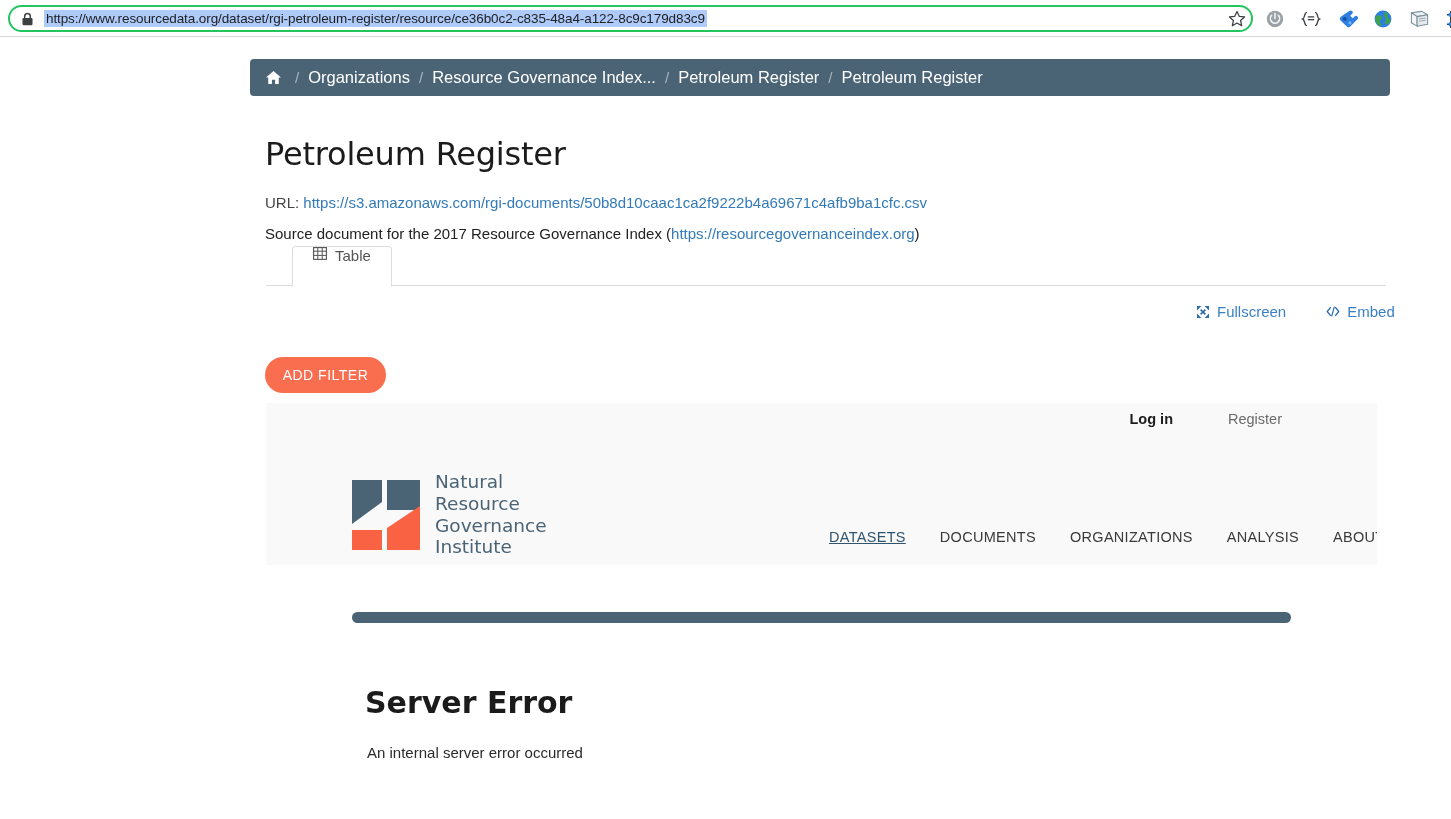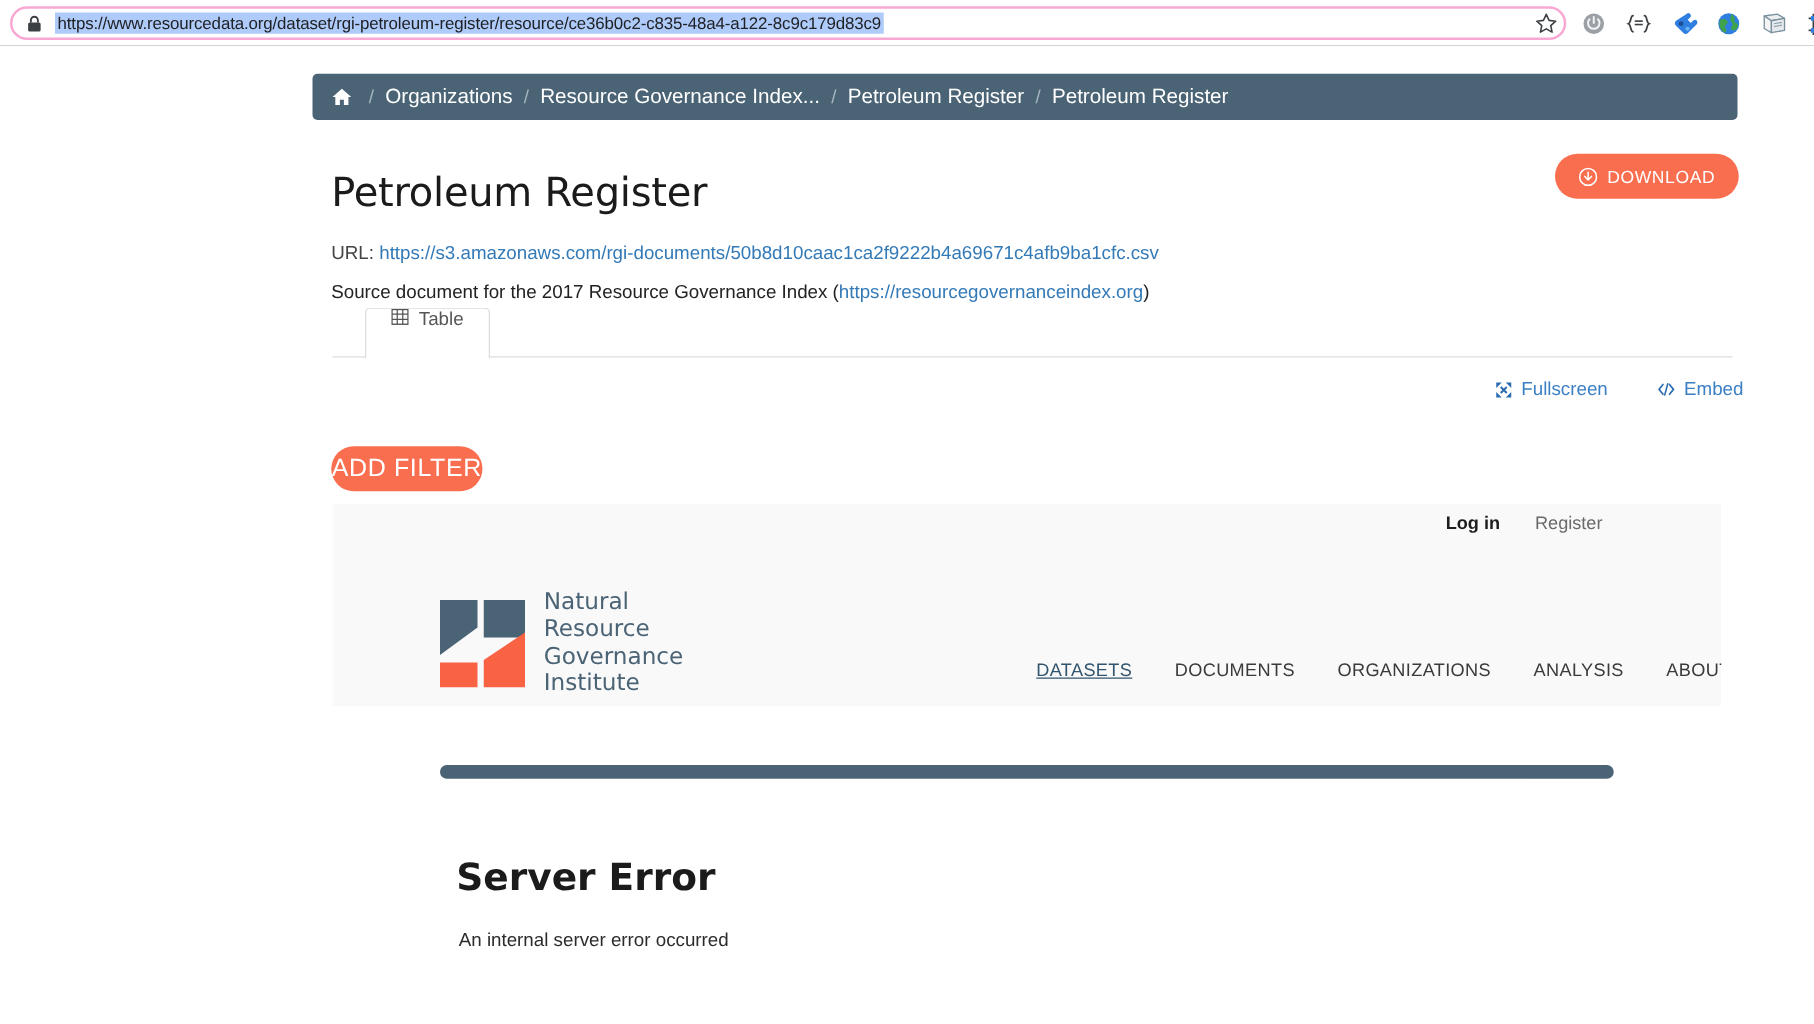--- a/index.html
+++ b/index.html
@@ -12,21 +12,21 @@
 
   
   .browser-bar{
     position:absolute; left:0; top:0; width:1451px; height:37px;
     background:#ffffff;
     border-bottom:1px solid #d4d4d4;
     display:flex; align-items:center;
   }
   .omnibox{
     position:absolute; left:8px; top:5px; width:1245px; height:27px;
-    border:2px solid #f9a8d4; border-radius:14px;
+    border:2px solid #22c55e; border-radius:14px;
     background:#ffffff;
     display:flex; align-items:center;
   }
   .lock-icon{
     margin-left:10px; width:14px; height:14px;
     display:flex; align-items:center; justify-content:center;
     flex:none;
   }
   .lock-icon svg{ display:block; }
   .url-text{
@@ -126,39 +126,39 @@
     display:flex; align-items:center; gap:40px;
     font-size:15px;
   }
   .view-link{ display:flex; align-items:center; gap:7px; color:#3b7fc4; cursor:pointer; text-decoration:none; }
   .vl-icon{ width:14px; height:14px; display:flex; align-items:center; justify-content:center; }
 
   .add-filter-btn{
     position:absolute; left:265px; top:320px;
     width:121px; height:36px;
     background:#fa6e50; border:none; border-radius:18px;
-    color:#ffffff; font-size:20px; letter-spacing:0.5px;
+    color:#ffffff; font-size:14px; letter-spacing:0.5px;
     cursor:pointer;
     font-family:"Liberation Sans", sans-serif;
   }
 
   
   .iframe-box{
     position:absolute; left:266px; top:366px;
     width:1111px; height:416px;
     background:#ffffff;
     overflow:hidden;
   }
   .if-header{
     position:absolute; left:0; top:0; width:1111px; height:162px;
     background:#f9f9f9;
   }
   .if-userlinks{
     position:absolute; right:95px; top:8px;
-    display:flex; align-items:center; 
+    display:flex; align-items:center; gap:27px;
     font-size:14.5px;
   }
   .if-login{ color:#1d1d1d; font-weight:bold; cursor:pointer; text-decoration:none; }
   .if-register{ color:#6a6a6a; cursor:pointer; text-decoration:none;margin-left:28px; }
 
   .if-logo{
     position:absolute; left:86px; top:68px;
     display:flex; align-items:center; gap:15px;
   }
   .logo-mark{ position:relative; width:68px; height:70px; flex:none; }
@@ -282,29 +282,20 @@
     <span class="bc-sep">/</span>
     <a class="bc-item">Resource Governance Index...</a>
     <span class="bc-sep">/</span>
     <a class="bc-item">Petroleum Register</a>
     <span class="bc-sep">/</span>
     <a class="bc-item">Petroleum Register</a>
   </nav>
 
   <h1 class="res-title">Petroleum Register</h1>
 
-  <button class="download-btn">
-    <span class="dl-icon">
-      <svg width="15" height="15" viewBox="0 0 16 16">
-        <circle cx="8" cy="8" r="7.2" fill="none" stroke="#ffffff" stroke-width="1.3"></circle>
-        <path d="M8 4 V10 M5.2 7.6 L8 10.6 L10.8 7.6" stroke="#ffffff" stroke-width="1.3" fill="none" stroke-linecap="round" stroke-linejoin="round"></path>
-      </svg>
-    </span>
-    <span>DOWNLOAD</span>
-  </button>
 
   <div class="url-line">
     <span>URL:</span>
     <a>https://s3.amazonaws.com/rgi-documents/50b8d10caac1ca2f9222b4a69671c4afb9ba1cfc.csv</a>
   </div>
 
   <div class="desc-line">
     <span>Source document for the 2017 Resource Governance Index (</span><a>https://resourcegovernanceindex.org</a><span>)</span>
   </div>
 

